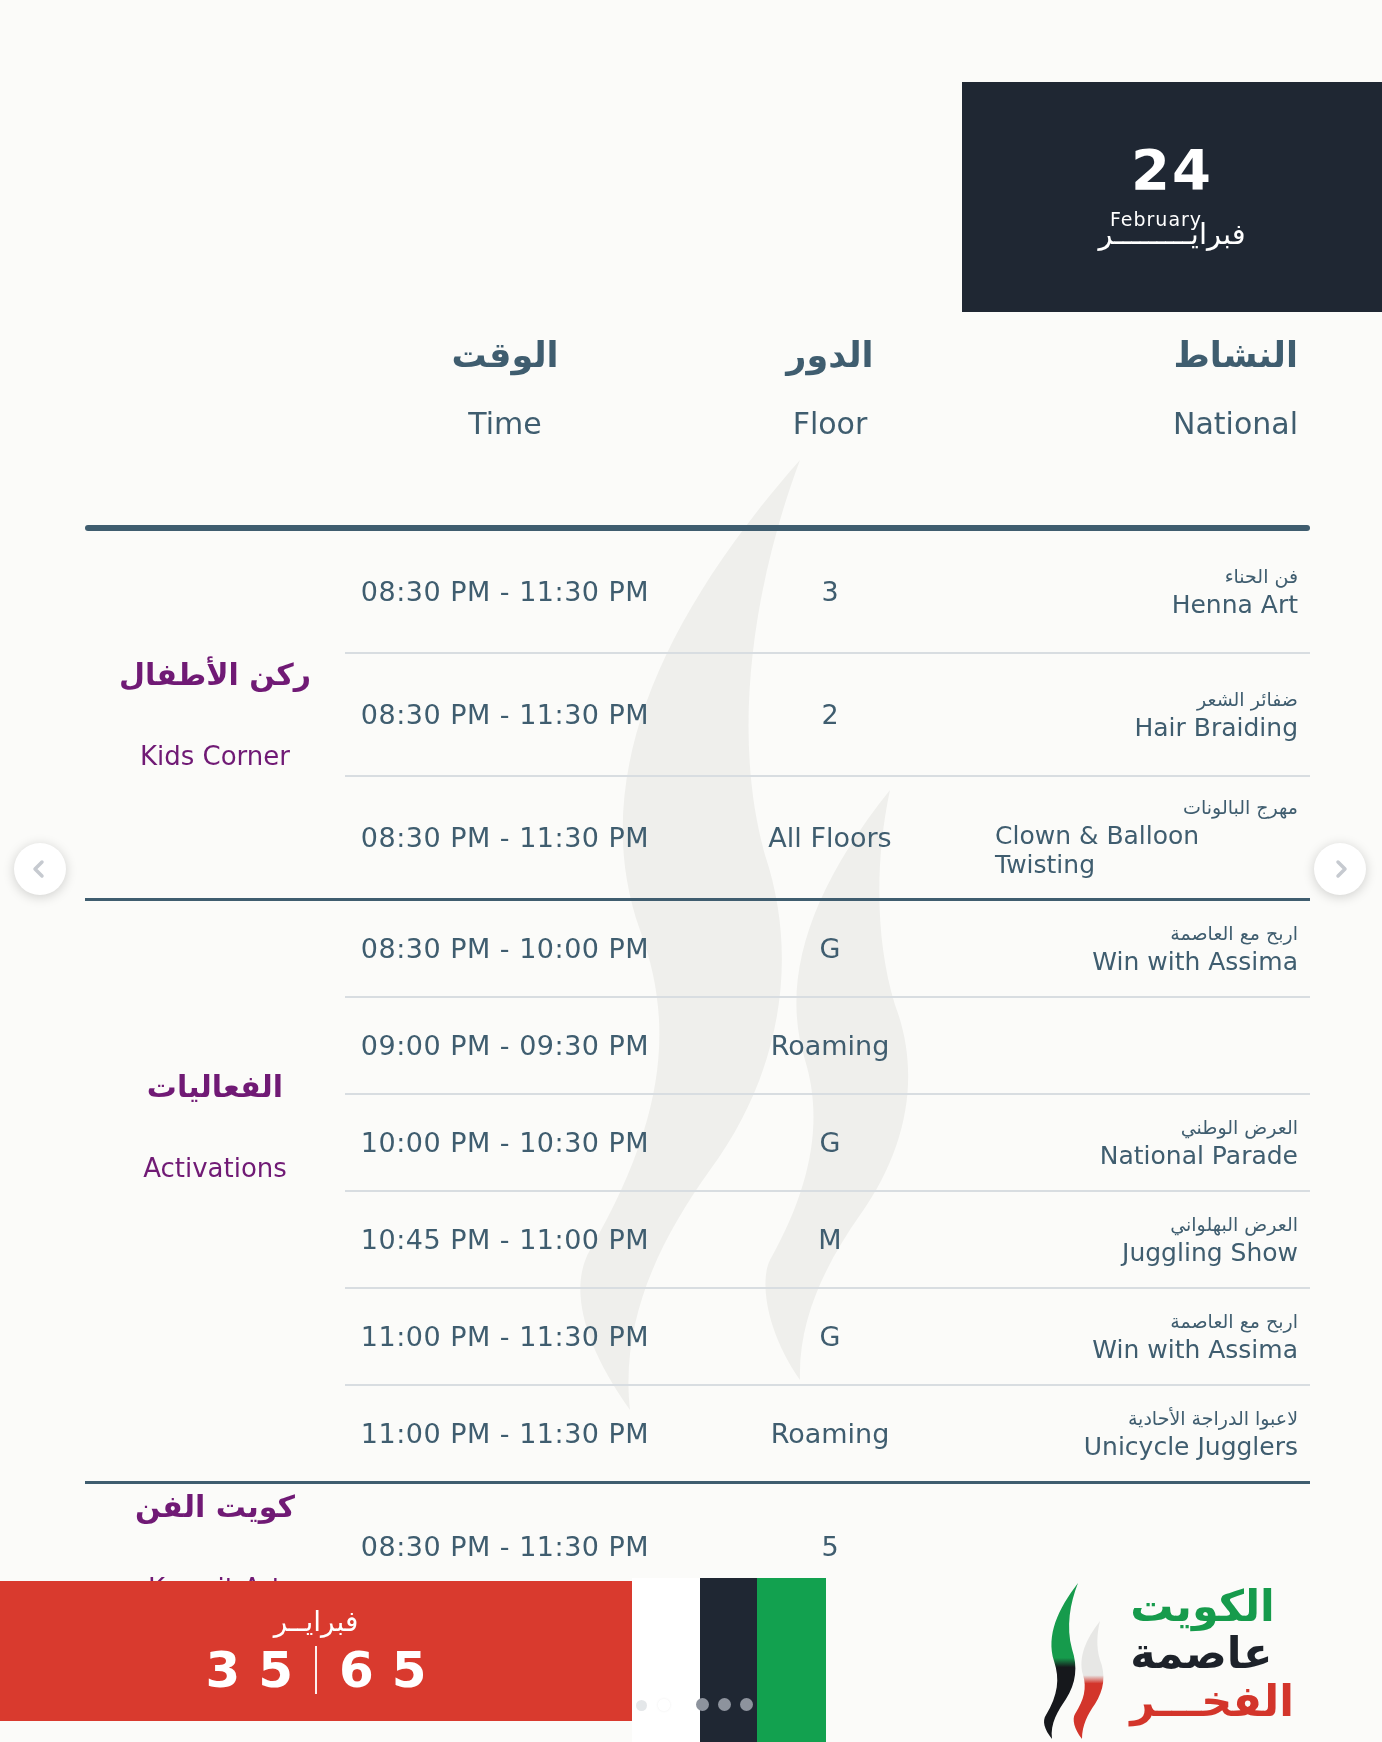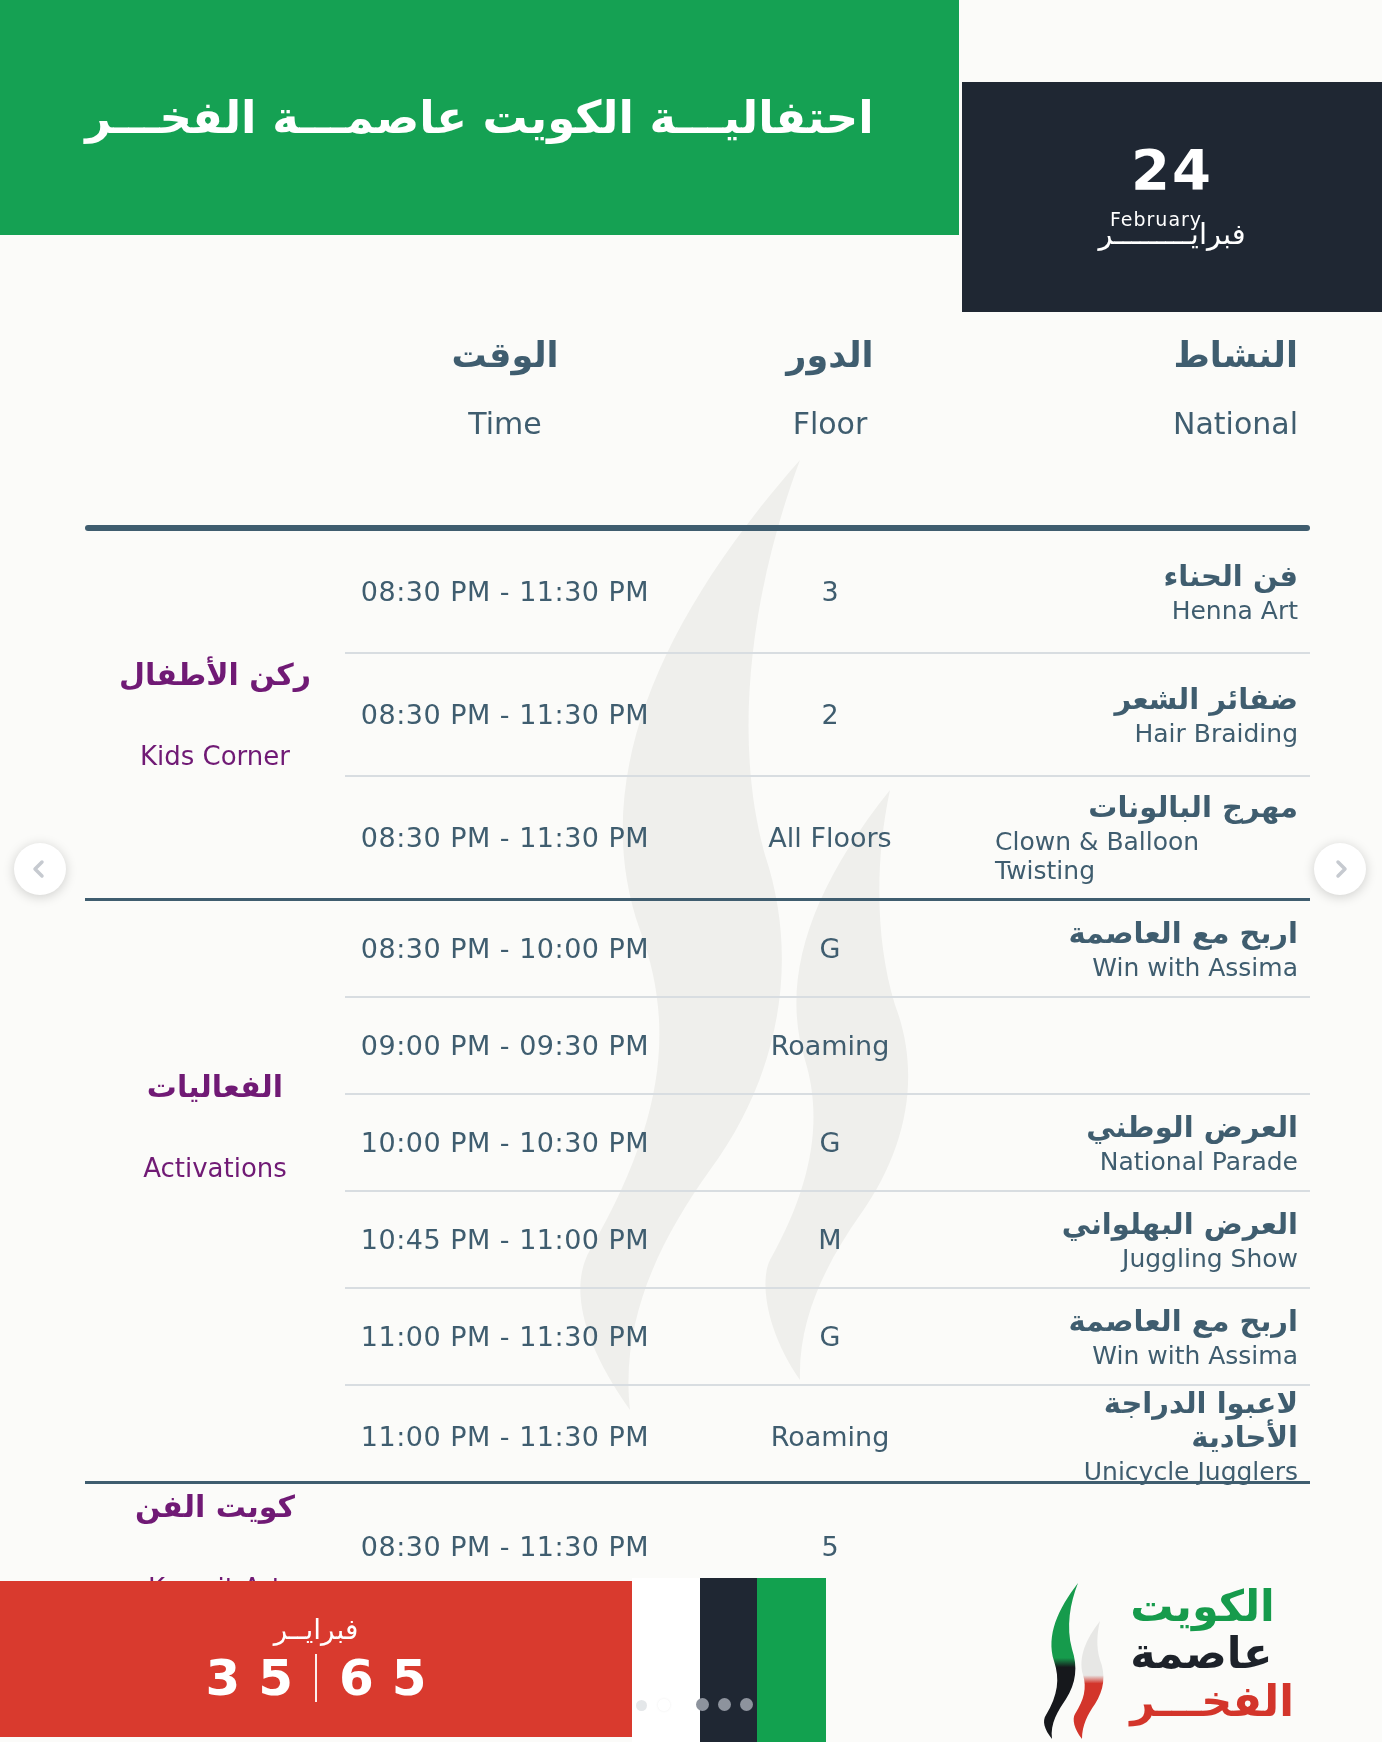--- a/index.html
+++ b/index.html
@@ -36,34 +36,34 @@
   .glabel .ar{font-size:30px;font-weight:700;direction:rtl;line-height:1.3;}
   .glabel .en{font-size:26px;line-height:1.3;}
   .row{display:grid;grid-template-columns:320px 330px 1fr;align-items:center;color:#3f5d6f;}
   .group-kids .row{height:121px;}
   .group-activations .row{height:95px;}
   .group-art .row{height:125px;}
   .rows .row + .row{border-top:2px solid #d8dde1;}
   .c-time{text-align:center;font-size:27px;letter-spacing:.5px;white-space:nowrap;}
   .c-floor{text-align:center;font-size:27px;}
   .c-act{display:flex;flex-direction:column;align-items:flex-end;padding-right:12px;gap:3px;}
-  .c-act .aar{font-size:29px;font-weight:700;direction:rtl;}
+  .c-act .aar{font-size:19px;font-weight:400;direction:rtl;}
   .c-act .aen{font-size:25px;}
   .group-rule{height:3px;background:#3f5d6f;}
 
   
   .navbtn{position:absolute;width:52px;height:52px;border-radius:50%;background:#ffffff;
           box-shadow:0 2px 12px rgba(0,0,0,.18);display:flex;align-items:center;justify-content:center;
           top:843px;z-index:3;border:none;cursor:pointer;padding:0;}
   .nav-prev{left:14px;}
   .nav-next{left:1314px;}
   .dot{position:absolute;border-radius:50%;z-index:4;}
 
   
-  .red-block{position:absolute;left:0;top:1581px;width:632px;height:156px;background:#d93a2e;
+  .red-block{position:absolute;left:0;top:1581px;width:632px;height:140px;background:#d93a2e;
              display:flex;flex-direction:column;align-items:center;justify-content:center;gap:9px;color:#fff;z-index:2;text-align:right;}
   .red-block .fmonth{font-size:28px;direction:rtl;line-height:1;}
   .numbers{display:flex;align-items:center;gap:22px;font-size:50px;font-weight:700;line-height:1;}
   .numbers .num{letter-spacing:18px;margin-right:-18px;}
   .numbers .divider{width:2px;height:48px;background:rgba(255,255,255,.92);}
   .stripe{position:absolute;top:1578px;height:164px;z-index:1;}
   .stripe-white{left:632px;width:68px;background:#ffffff;}
   .stripe-dark{left:700px;width:57px;background:#1f2733;}
   .stripe-green{left:757px;width:69px;background:#12a14f;}
 
@@ -76,23 +76,20 @@
 </head>
 <body>
 
 <div class="page">
 
   <svg class="watermark" width="560" height="1010" viewBox="0 0 560 1010">
     <path fill="#efefec" d="M330 0 C180 170 120 330 170 470 C205 565 195 660 120 790 C100 825 110 880 160 950 C150 860 190 780 240 710 C310 615 330 500 295 395 C260 270 285 120 330 0 Z"></path>
     <path fill="#efefec" d="M420 330 C340 430 310 520 335 600 C352 655 345 720 300 800 C290 820 295 870 330 920 C328 860 355 805 390 755 C440 685 450 610 425 545 C405 480 405 400 420 330 Z"></path>
   </svg>
 
-  <div class="banner">
-    <h1>احتفاليـــة الكويت عاصمـــة الفخـــر</h1>
-  </div>
   <div class="datebox">
     <div class="day">24</div>
     <div class="month">
       <span class="men">February</span>
       <span class="mar">فبرايـــــــــر</span>
     </div>
   </div>
 
   <main class="table">
     <div class="thead">

